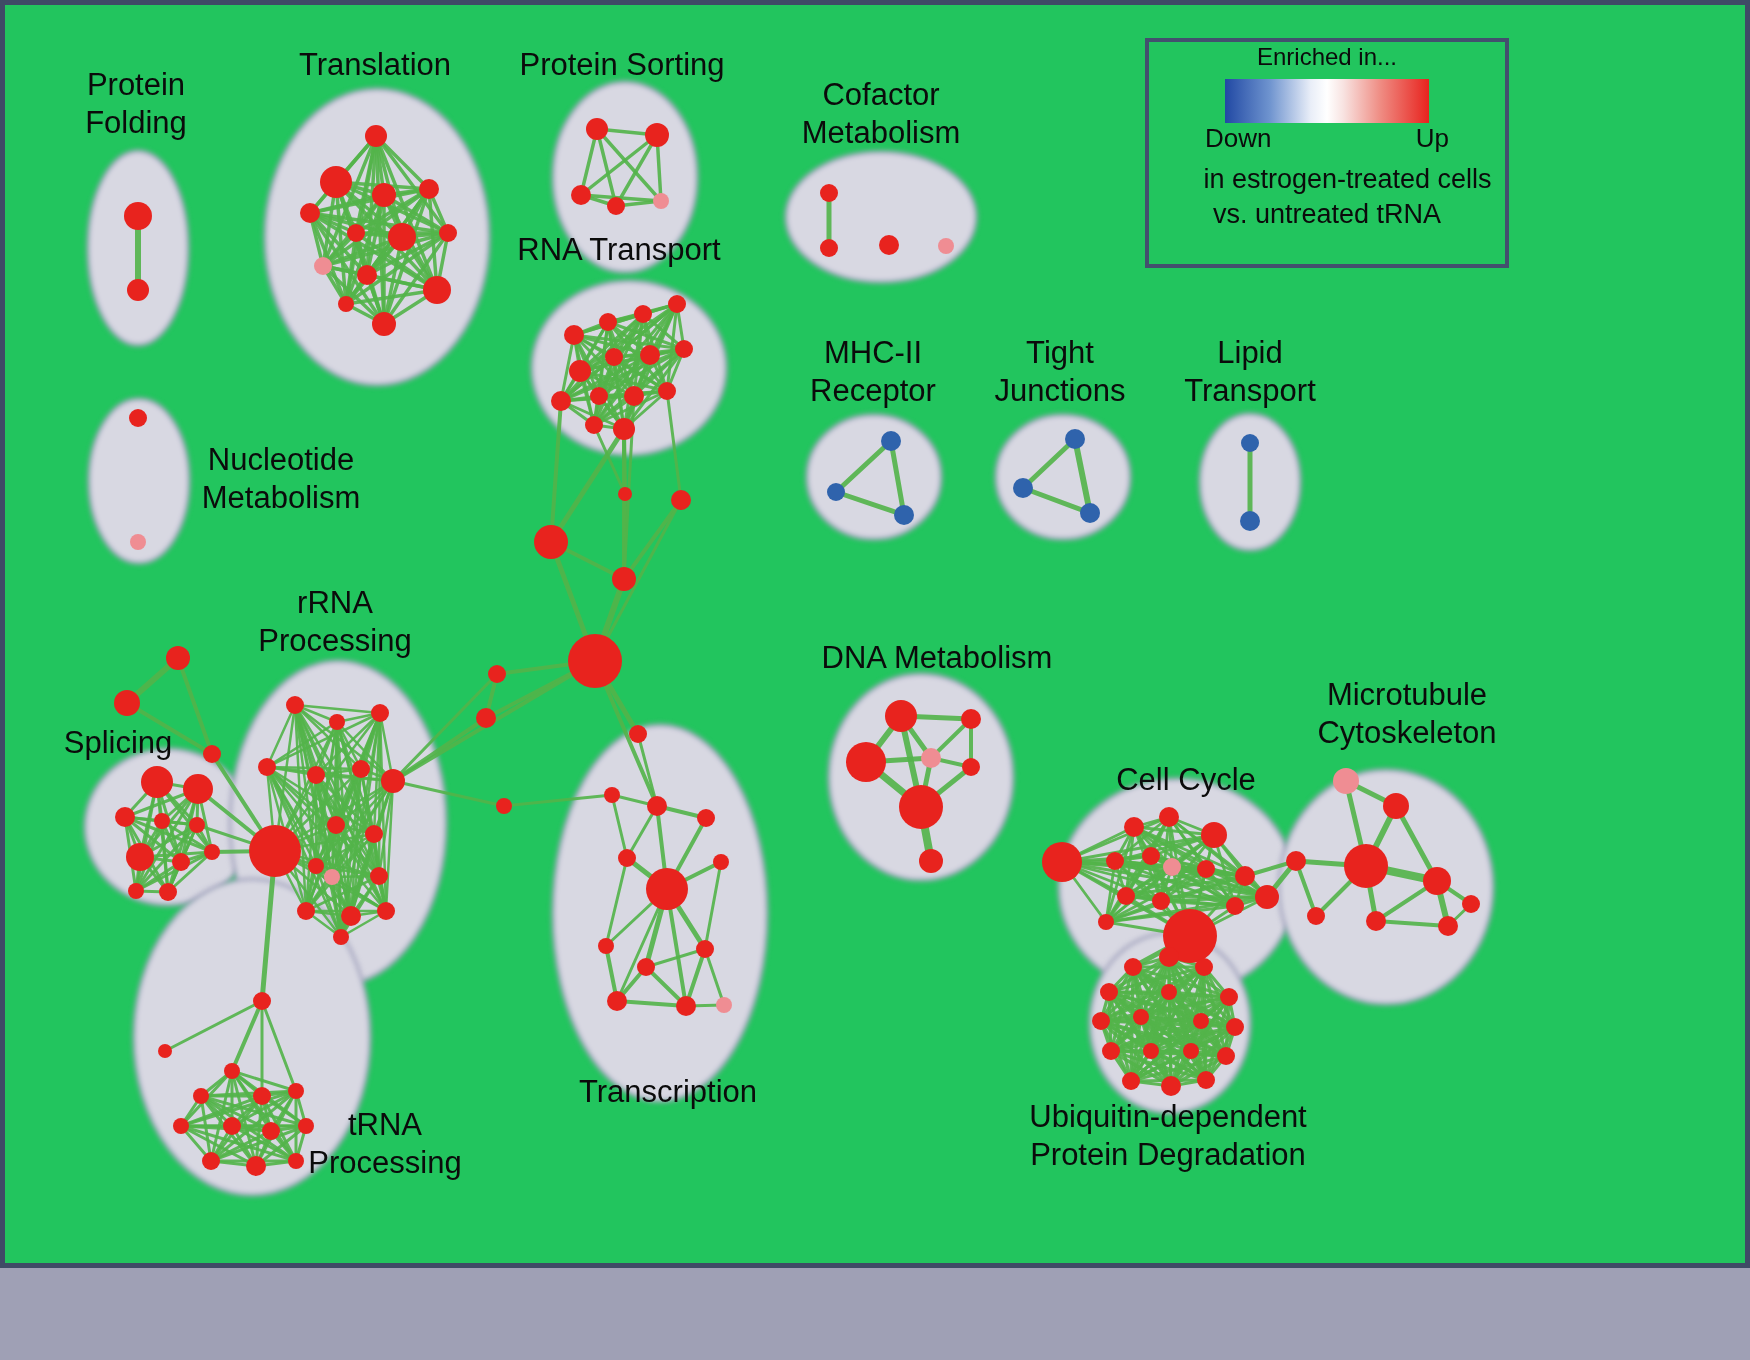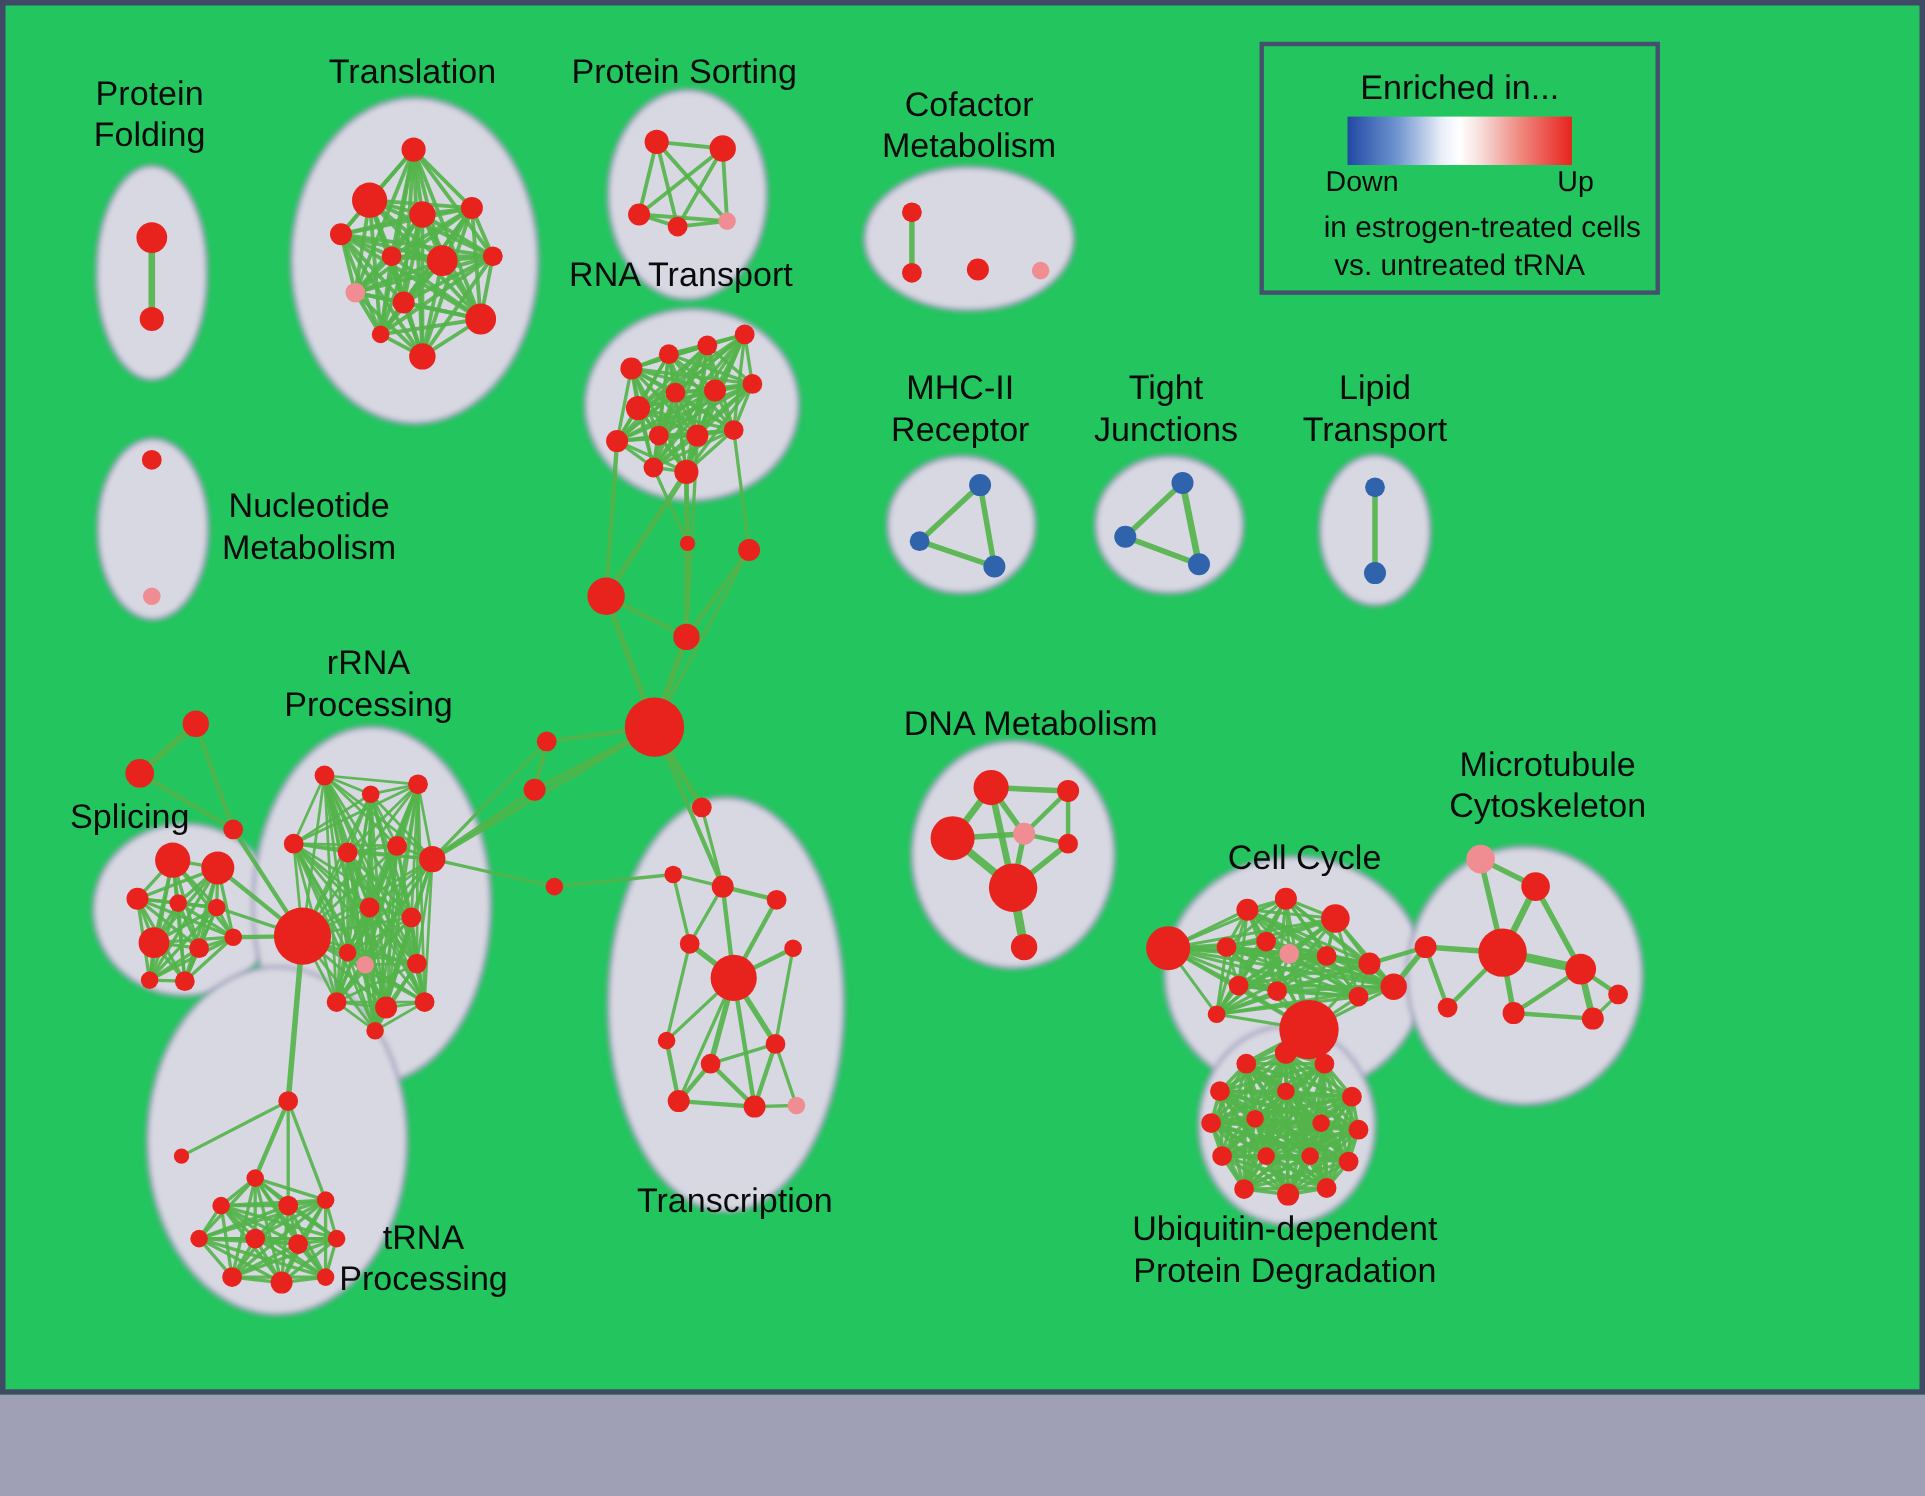--- a/index.html
+++ b/index.html
@@ -13,21 +13,21 @@
     font-family:"Liberation Sans",sans-serif;
   }
   svg{position:absolute;left:0;top:0;}
   .cluster{fill:#d8d8e2;stroke:#a2a3bd;stroke-width:3;filter:blur(2.5px);}
   .edge{stroke:#53b44a;opacity:0.9;stroke-linecap:round;}
   .cluster-label{font:31px "Liberation Sans",sans-serif;fill:#0b0b0b;text-anchor:middle;}
   .legend{
     position:absolute;left:1140px;top:33px;width:364px;height:230px;
     border:4px solid #43506e;box-sizing:border-box;text-align:center;
   }
-  .legend-title{font-size:31px;color:#0b0b0b;margin-top:20px;}
+  .legend-title{font-size:24px;color:#0b0b0b;margin-top:1px;}
   .legend-gradient{
     width:204px;height:44px;margin:8px auto 0 auto;
     background:linear-gradient(90deg,#2149a4 0%,#6f94cf 22%,#e9eef8 42%,#ffffff 50%,#f8e3e1 58%,#ef8d84 76%,#e8231e 100%);
   }
   .legend-scale{
     width:244px;margin:0 auto 0 auto;display:flex;justify-content:space-between;
     font-size:26px;color:#0b0b0b;
   }
   .legend-caption{font-size:27px;color:#0b0b0b;line-height:35px;}
   .legend-caption.first{margin-top:8px;margin-left:41px;}

